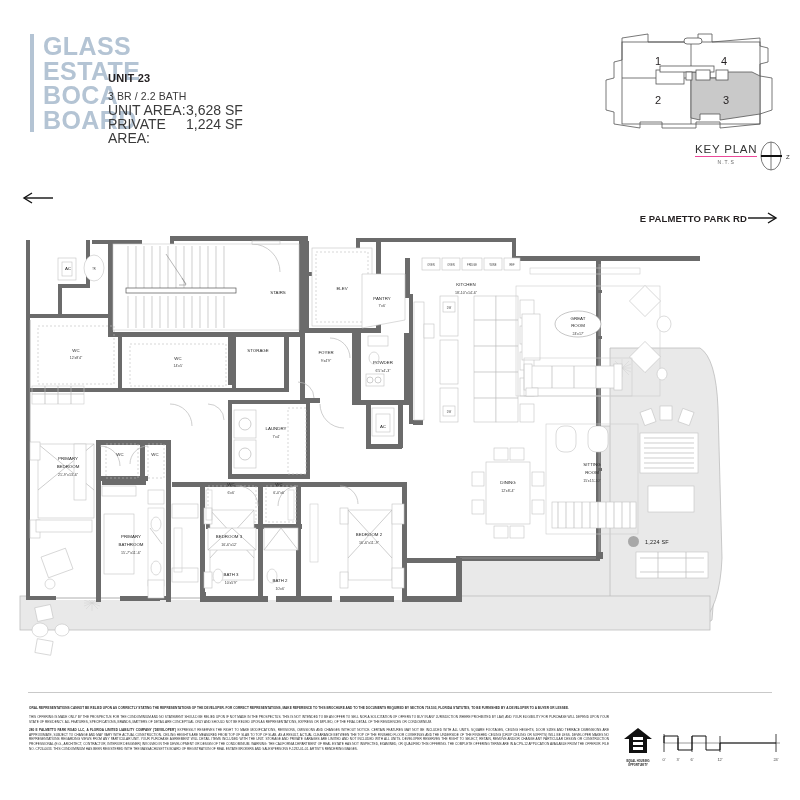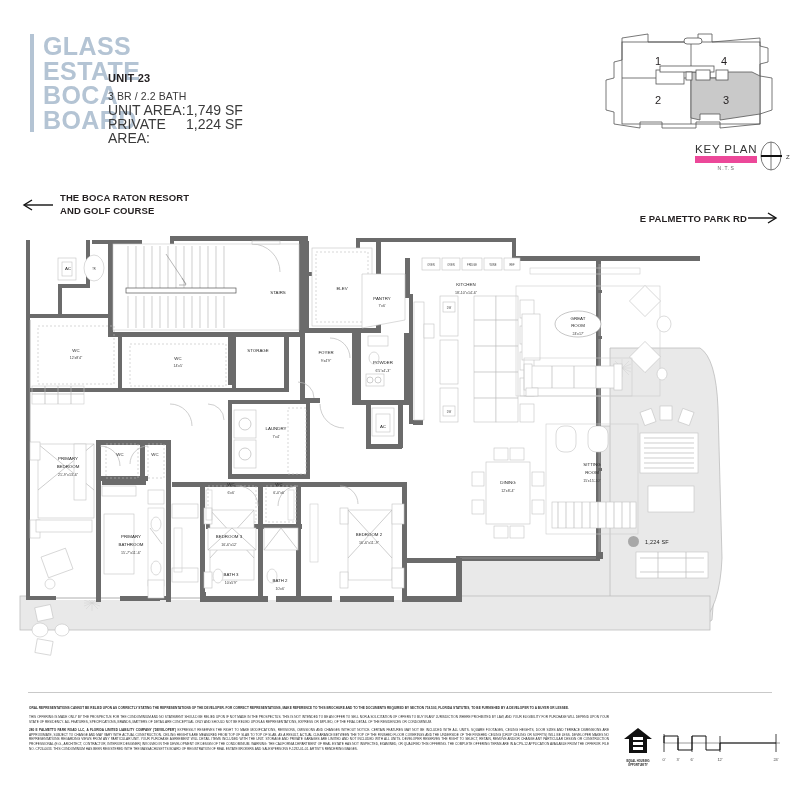--- a/index.html
+++ b/index.html
@@ -28,21 +28,21 @@
   .unit-block { position: absolute; left: 108px; top: 72px; }
   .unit-title { font-size: 11px; font-weight: bold; letter-spacing: .2px; color: #231f20; margin-bottom: 5px; }
   .unit-sub { font-size: 10.5px; letter-spacing: .1px; color: #3a3a3a; line-height: 14px; }
   .unit-row { display: flex; font-size: 14px; line-height: 14px; color: #3a3a3a; }
   .unit-row .lbl { width: 78px; }
   .unit-row .val { }
 
   
   .keyplan { position: absolute; left: 600px; top: 28px; width: 180px; height: 115px; }
   .kp-label { position: absolute; left: 695px; top: 143px; }
-  .kp-title { font-size: 11.5px; letter-spacing: .8px; color: #333; border-bottom: 7px solid #ec4899; padding-bottom: 1px; }
+  .kp-title { font-size: 11.5px; letter-spacing: .8px; color: #333; border-bottom: 1px solid #ec4899; padding-bottom: 1px; }
   .kp-nts { font-size: 5px; letter-spacing: 1px; color: #666; text-align: center; margin-top: 2px; }
   .kp-compass { position: absolute; left: 757px; top: 141px; }
 
   
   .dir-left { position: absolute; left: 22px; top: 192px; display: flex; align-items: center; }
   .dir-left .txt { font-size: 9.5px; font-weight: bold; line-height: 12.5px; letter-spacing: .1px; margin-left: 6px; }
   .dir-right { position: absolute; right: 22px; top: 212px; display: flex; align-items: center; }
   .dir-right .txt { font-size: 9.5px; font-weight: bold; letter-spacing: .1px; margin-right: 1px; }
 
   
@@ -79,21 +79,21 @@
     <div class="brand-line">ESTATE</div>
     <div class="brand-line">BOCA</div>
     <div class="brand-line">BOARD</div>
   </div>
 
   <div class="unit-block">
     <div class="unit-title">UNIT 23</div>
     <div class="unit-sub">3 BR / 2.2 BATH</div>
     <div class="unit-row">
       <span class="lbl">UNIT AREA:</span>
-      <span class="val">1,749 SF</span>
+      <span class="val">3,628 SF</span>
     </div>
     <div class="unit-row">
       <span class="lbl">PRIVATE AREA:</span>
       <span class="val">1,224 SF</span>
     </div>
   </div>
 
   <div class="keyplan">
     <svg width="180" height="115" viewBox="0 0 180 115">
       <g fill="#ffffff" stroke="#555" stroke-width="0.8">
@@ -142,24 +142,20 @@
       <line x1="4" y1="15" x2="25" y2="15" stroke="#111" stroke-width="2"></line>
       <text x="29" y="18" font-family="Liberation Sans, sans-serif" font-size="6" fill="#333">Z</text>
     </svg>
   </div>
 
   <div class="dir-left">
     <svg width="32" height="12" viewBox="0 0 32 12">
       <line x1="31" y1="6" x2="3" y2="6" stroke="#111" stroke-width="1.4"></line>
       <polyline points="10,1 2,6 10,11" fill="none" stroke="#111" stroke-width="1.4"></polyline>
     </svg>
-    <div class="txt">
-      <div>THE BOCA RATON RESORT</div>
-      <div>AND GOLF COURSE</div>
-    </div>
   </div>
 
   <div class="dir-right">
     <div class="txt">E PALMETTO PARK RD</div>
     <svg width="30" height="12" viewBox="0 0 30 12">
       <line x1="0" y1="6" x2="27" y2="6" stroke="#111" stroke-width="1.4"></line>
       <polyline points="20,1 28,6 20,11" fill="none" stroke="#111" stroke-width="1.4"></polyline>
     </svg>
   </div>
 

